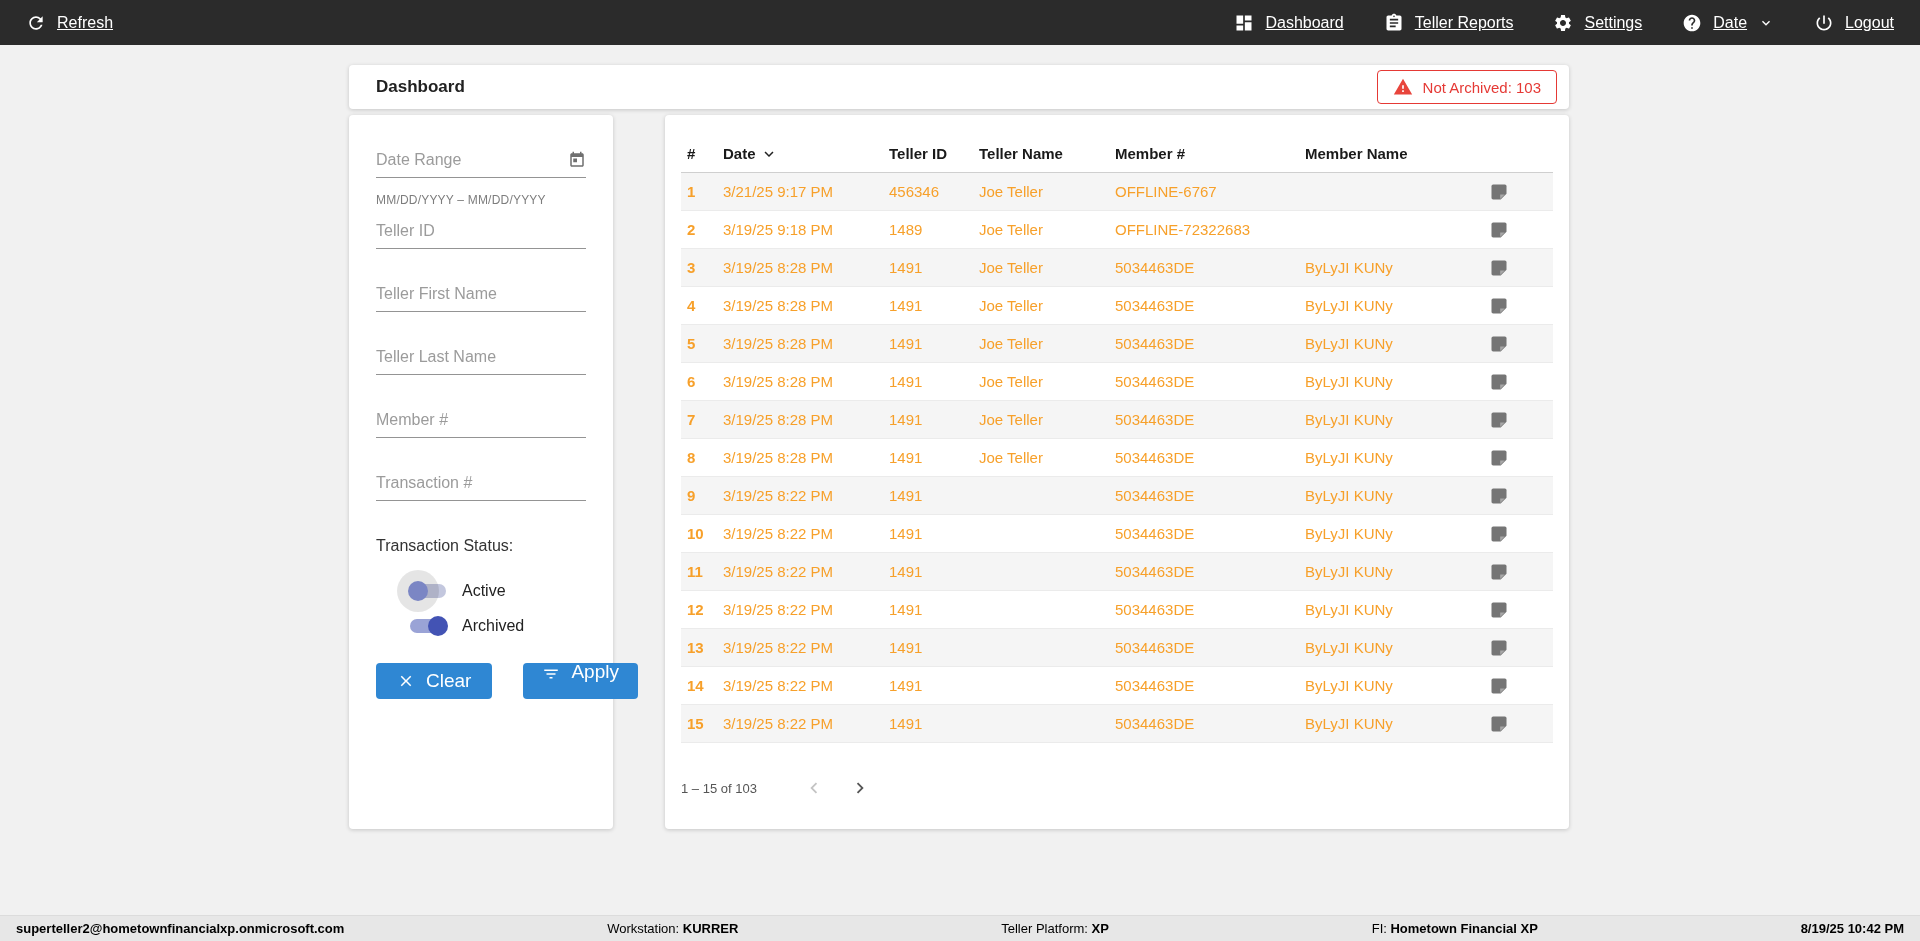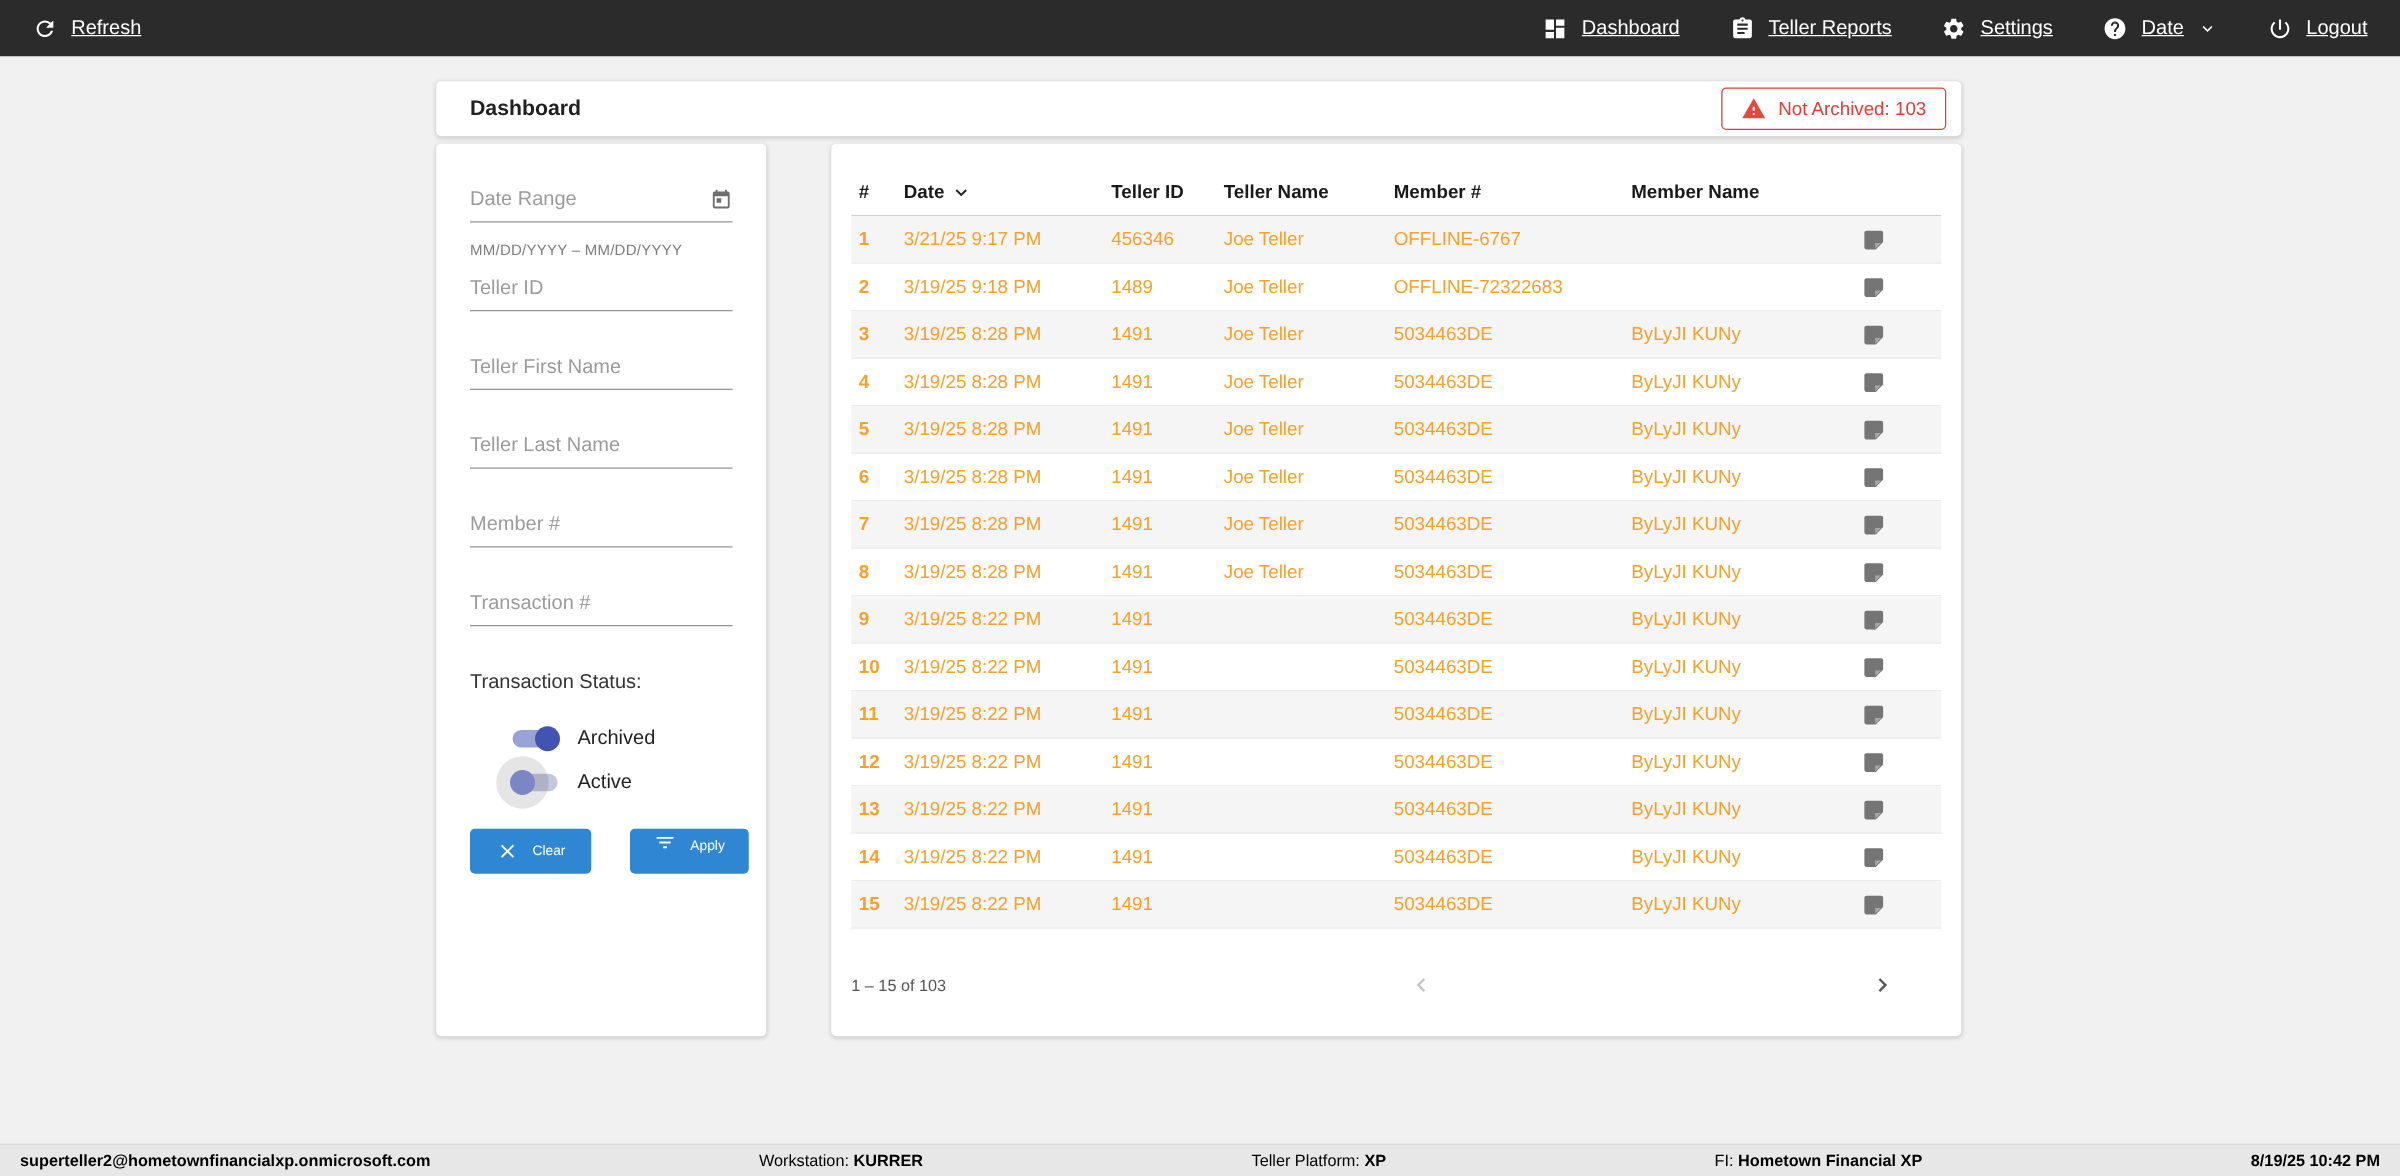--- a/index.html
+++ b/index.html
@@ -71,21 +71,21 @@
   .toggle-row.on  .switch .thumb { right:-2px; background:#4353b4; }
   .toggle-row.off .switch { background:#c3c7de; }
   .toggle-row.off .switch .thumb {
     left:-2px; background:#7b86c4;
     box-shadow:0 0 0 11px rgba(0,0,0,0.10);
   }
 
   .btn-row { display:flex; gap:31px; margin-top:20px; }
   .btn {
     height:36px; border:none; border-radius:4px; background:#2f87d3; color:#fff;
-    font-family:"Liberation Sans",sans-serif; font-size:11px;
+    font-family:"Liberation Sans",sans-serif; font-size:19px;
     display:flex; align-items:center; gap:11px; cursor:pointer;
   }
   .btn svg { width:18px; height:18px; fill:#fff; }
   .btn.clear { padding:0 21px; }
   .btn.apply { padding:16px 19px;align-items:flex-end; }
 
   
   .table-card {
     left:665px; top:115px; width:904px; height:714px;
     padding:20px 16px 0 16px;
@@ -100,21 +100,21 @@
     border-bottom:1px solid #cfcfcf;
   }
   .thead .c { display:flex; align-items:center; gap:4px; }
   .sort-icon svg { width:18px; height:18px; fill:#222; }
   .tbody .trow { font-size:15px; color:#f7a02a; border-bottom:1px solid #ebebeb; cursor:pointer; }
   .tbody .trow.odd { background:#f5f5f5; }
   .tbody .trow .num { font-weight:bold; }
   .note-cell svg { width:20px; height:20px; }
 
   .pagination {
-    display:flex; align-items:center; justify-content:space-between;
+    display:flex; align-items:center; justify-content:flex-start;
     margin-top:32px; padding-right:34px; gap:20px;
   }
   .page-range { font-size:13px; color:#555; margin-right:24px; }
   .pg-btn { background:none; border:none; cursor:pointer; padding:2px; }
   .pg-btn svg { width:22px; height:22px; }
   .pg-prev svg { fill:#c4c4c4; }
   .pg-next svg { fill:#555; }
 
   
   .footer {
@@ -220,31 +220,31 @@
   </div>
   <div class="tfield">
     <input type="text" placeholder="Member #" style="">
   </div>
   <div class="tfield">
     <input type="text" placeholder="Transaction #" style="">
   </div>
 
   <div class="status-label">Transaction Status:</div>
 
+  <div class="toggle-row off">
+    <span class="switch">
+        <span class="thumb"></span>
+      </span>
+    <span class="toggle-label">Active</span>
+  </div>
   <div class="toggle-row on">
     <span class="switch">
         <span class="thumb"></span>
       </span>
     <span class="toggle-label">Archived</span>
-  </div>
-  <div class="toggle-row off">
-    <span class="switch">
-        <span class="thumb"></span>
-      </span>
-    <span class="toggle-label">Active</span>
   </div>
 
   <div class="btn-row">
     <button class="btn clear">
       <span>
         <svg viewBox="0 0 24 24">
             <path d="M19 6.41L17.59 5 12 10.59 6.41 5 5 6.41 10.59 12 5 17.59 6.41 19 12 13.41 17.59 19 19 17.59 13.41 12 19 6.41z"></path>
           </svg>
       </span>
       <span>Clear</span>

